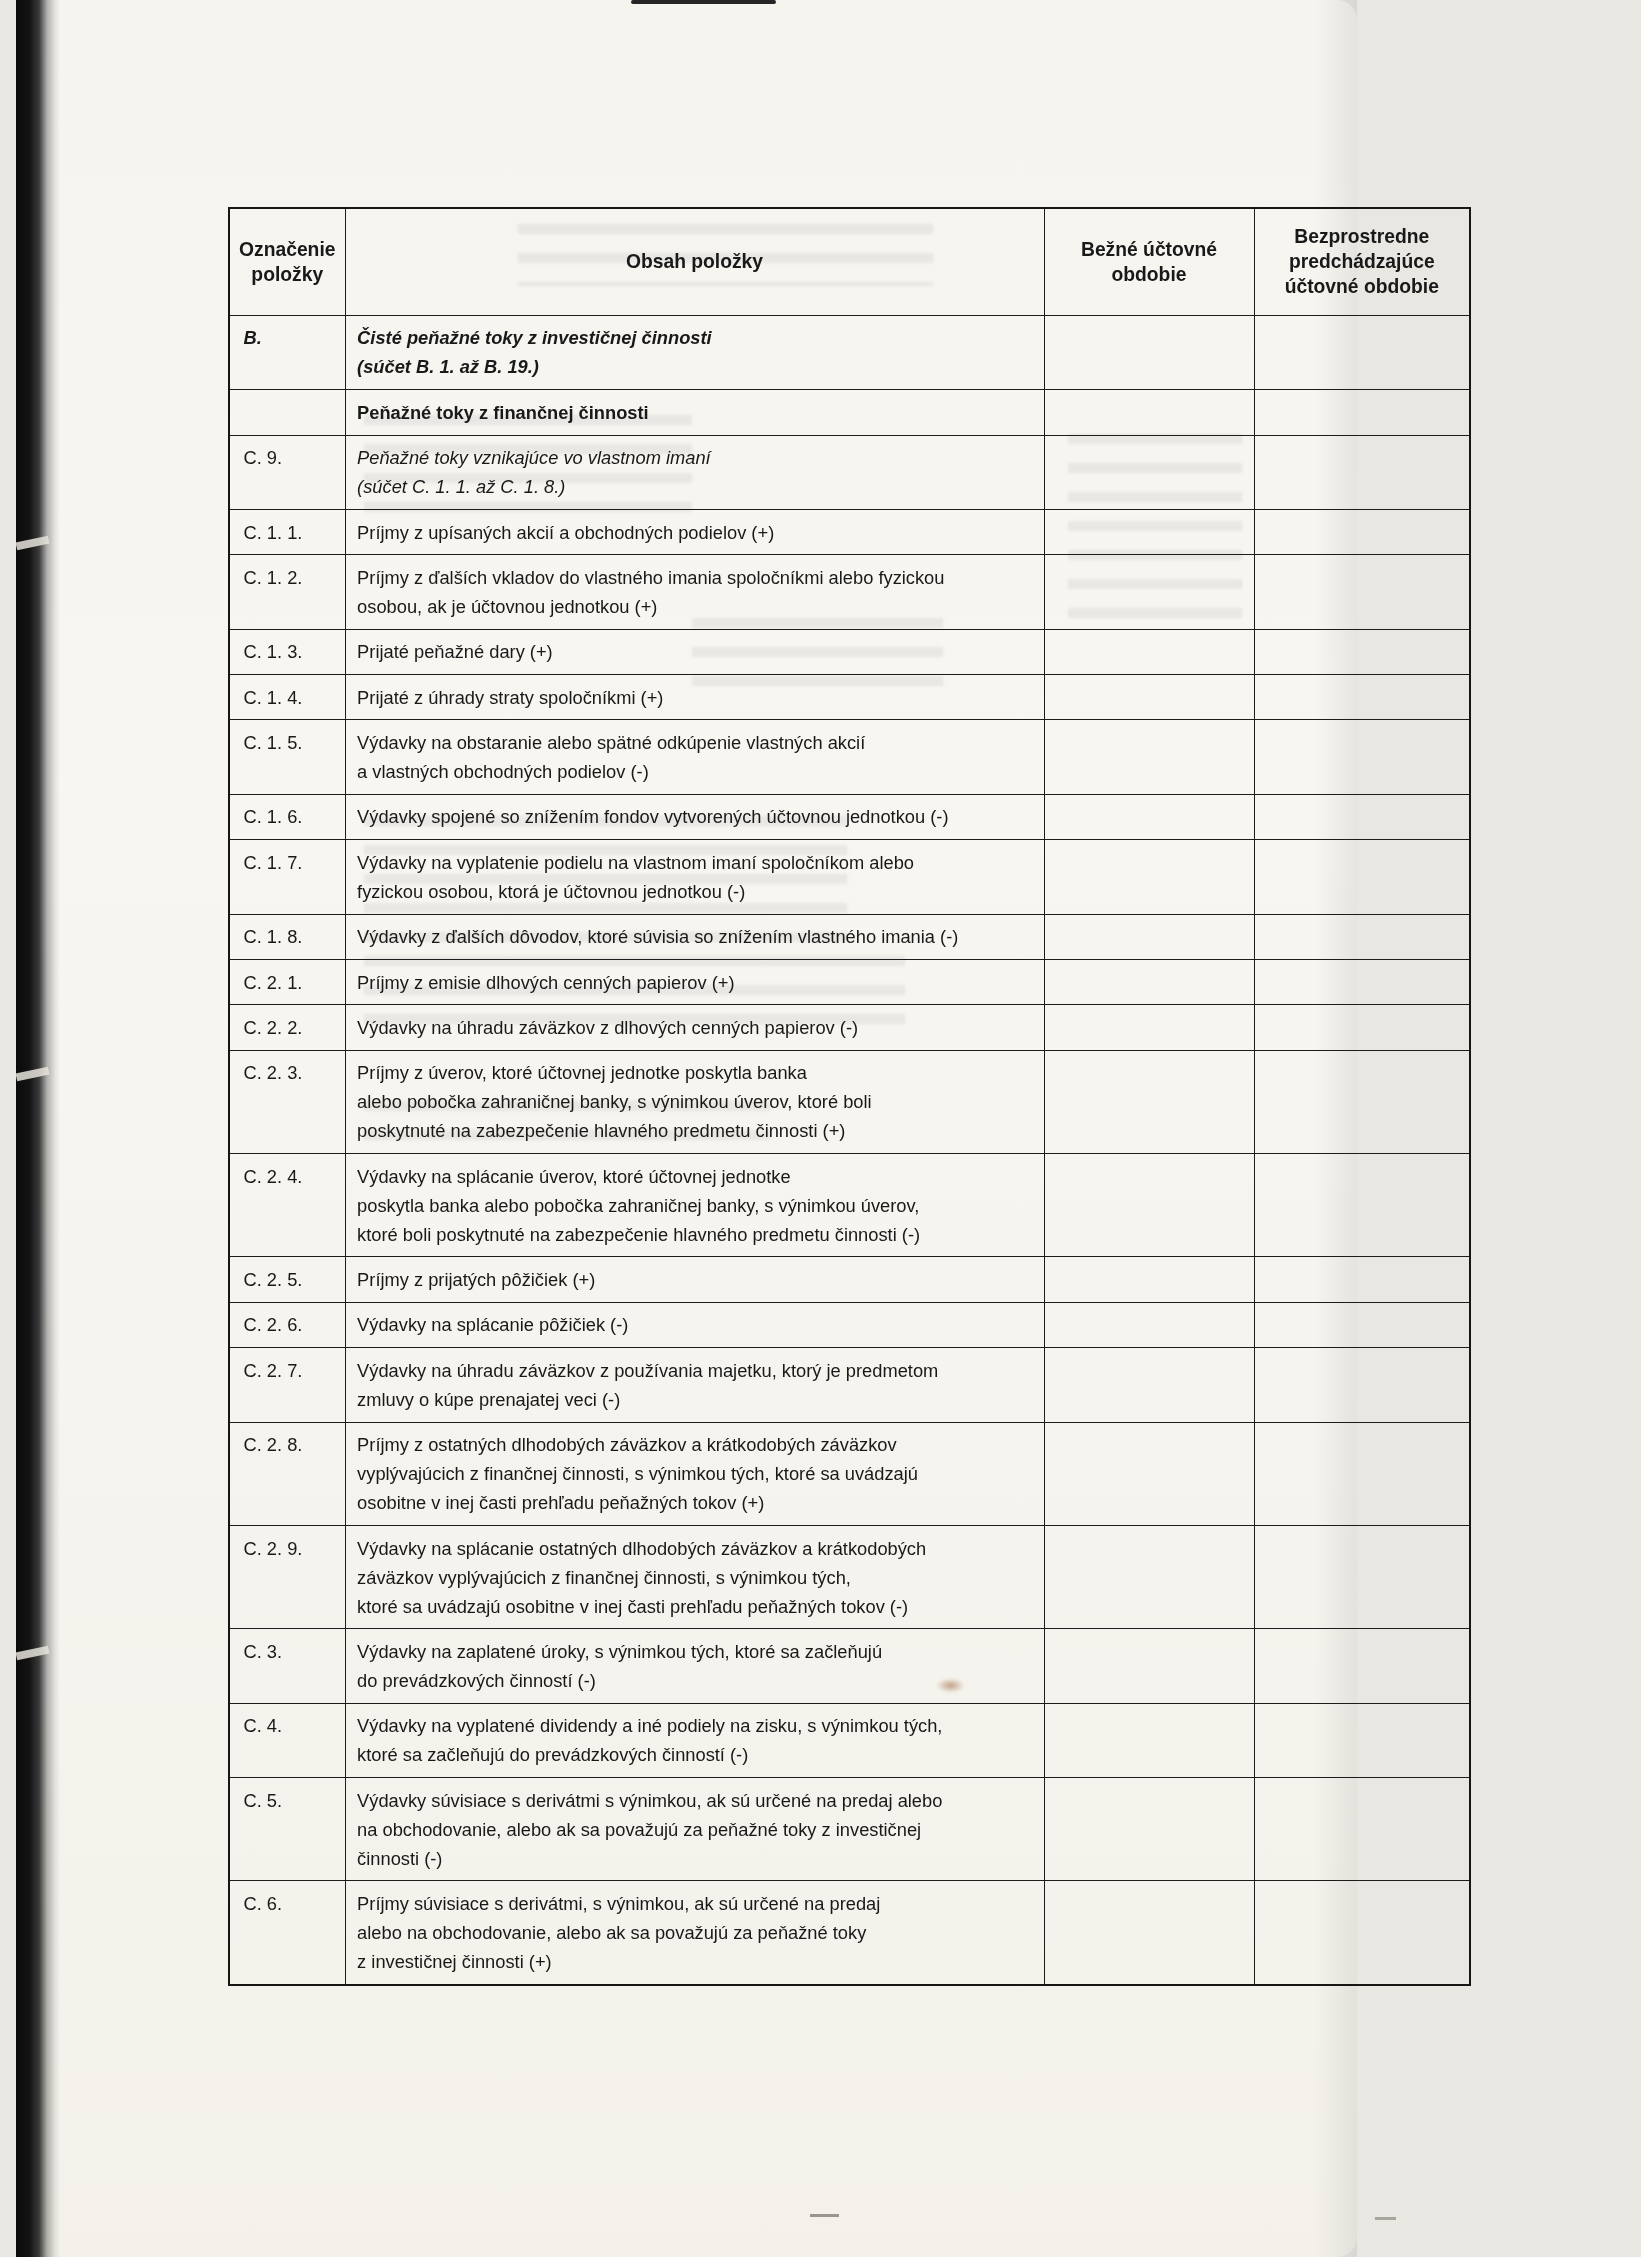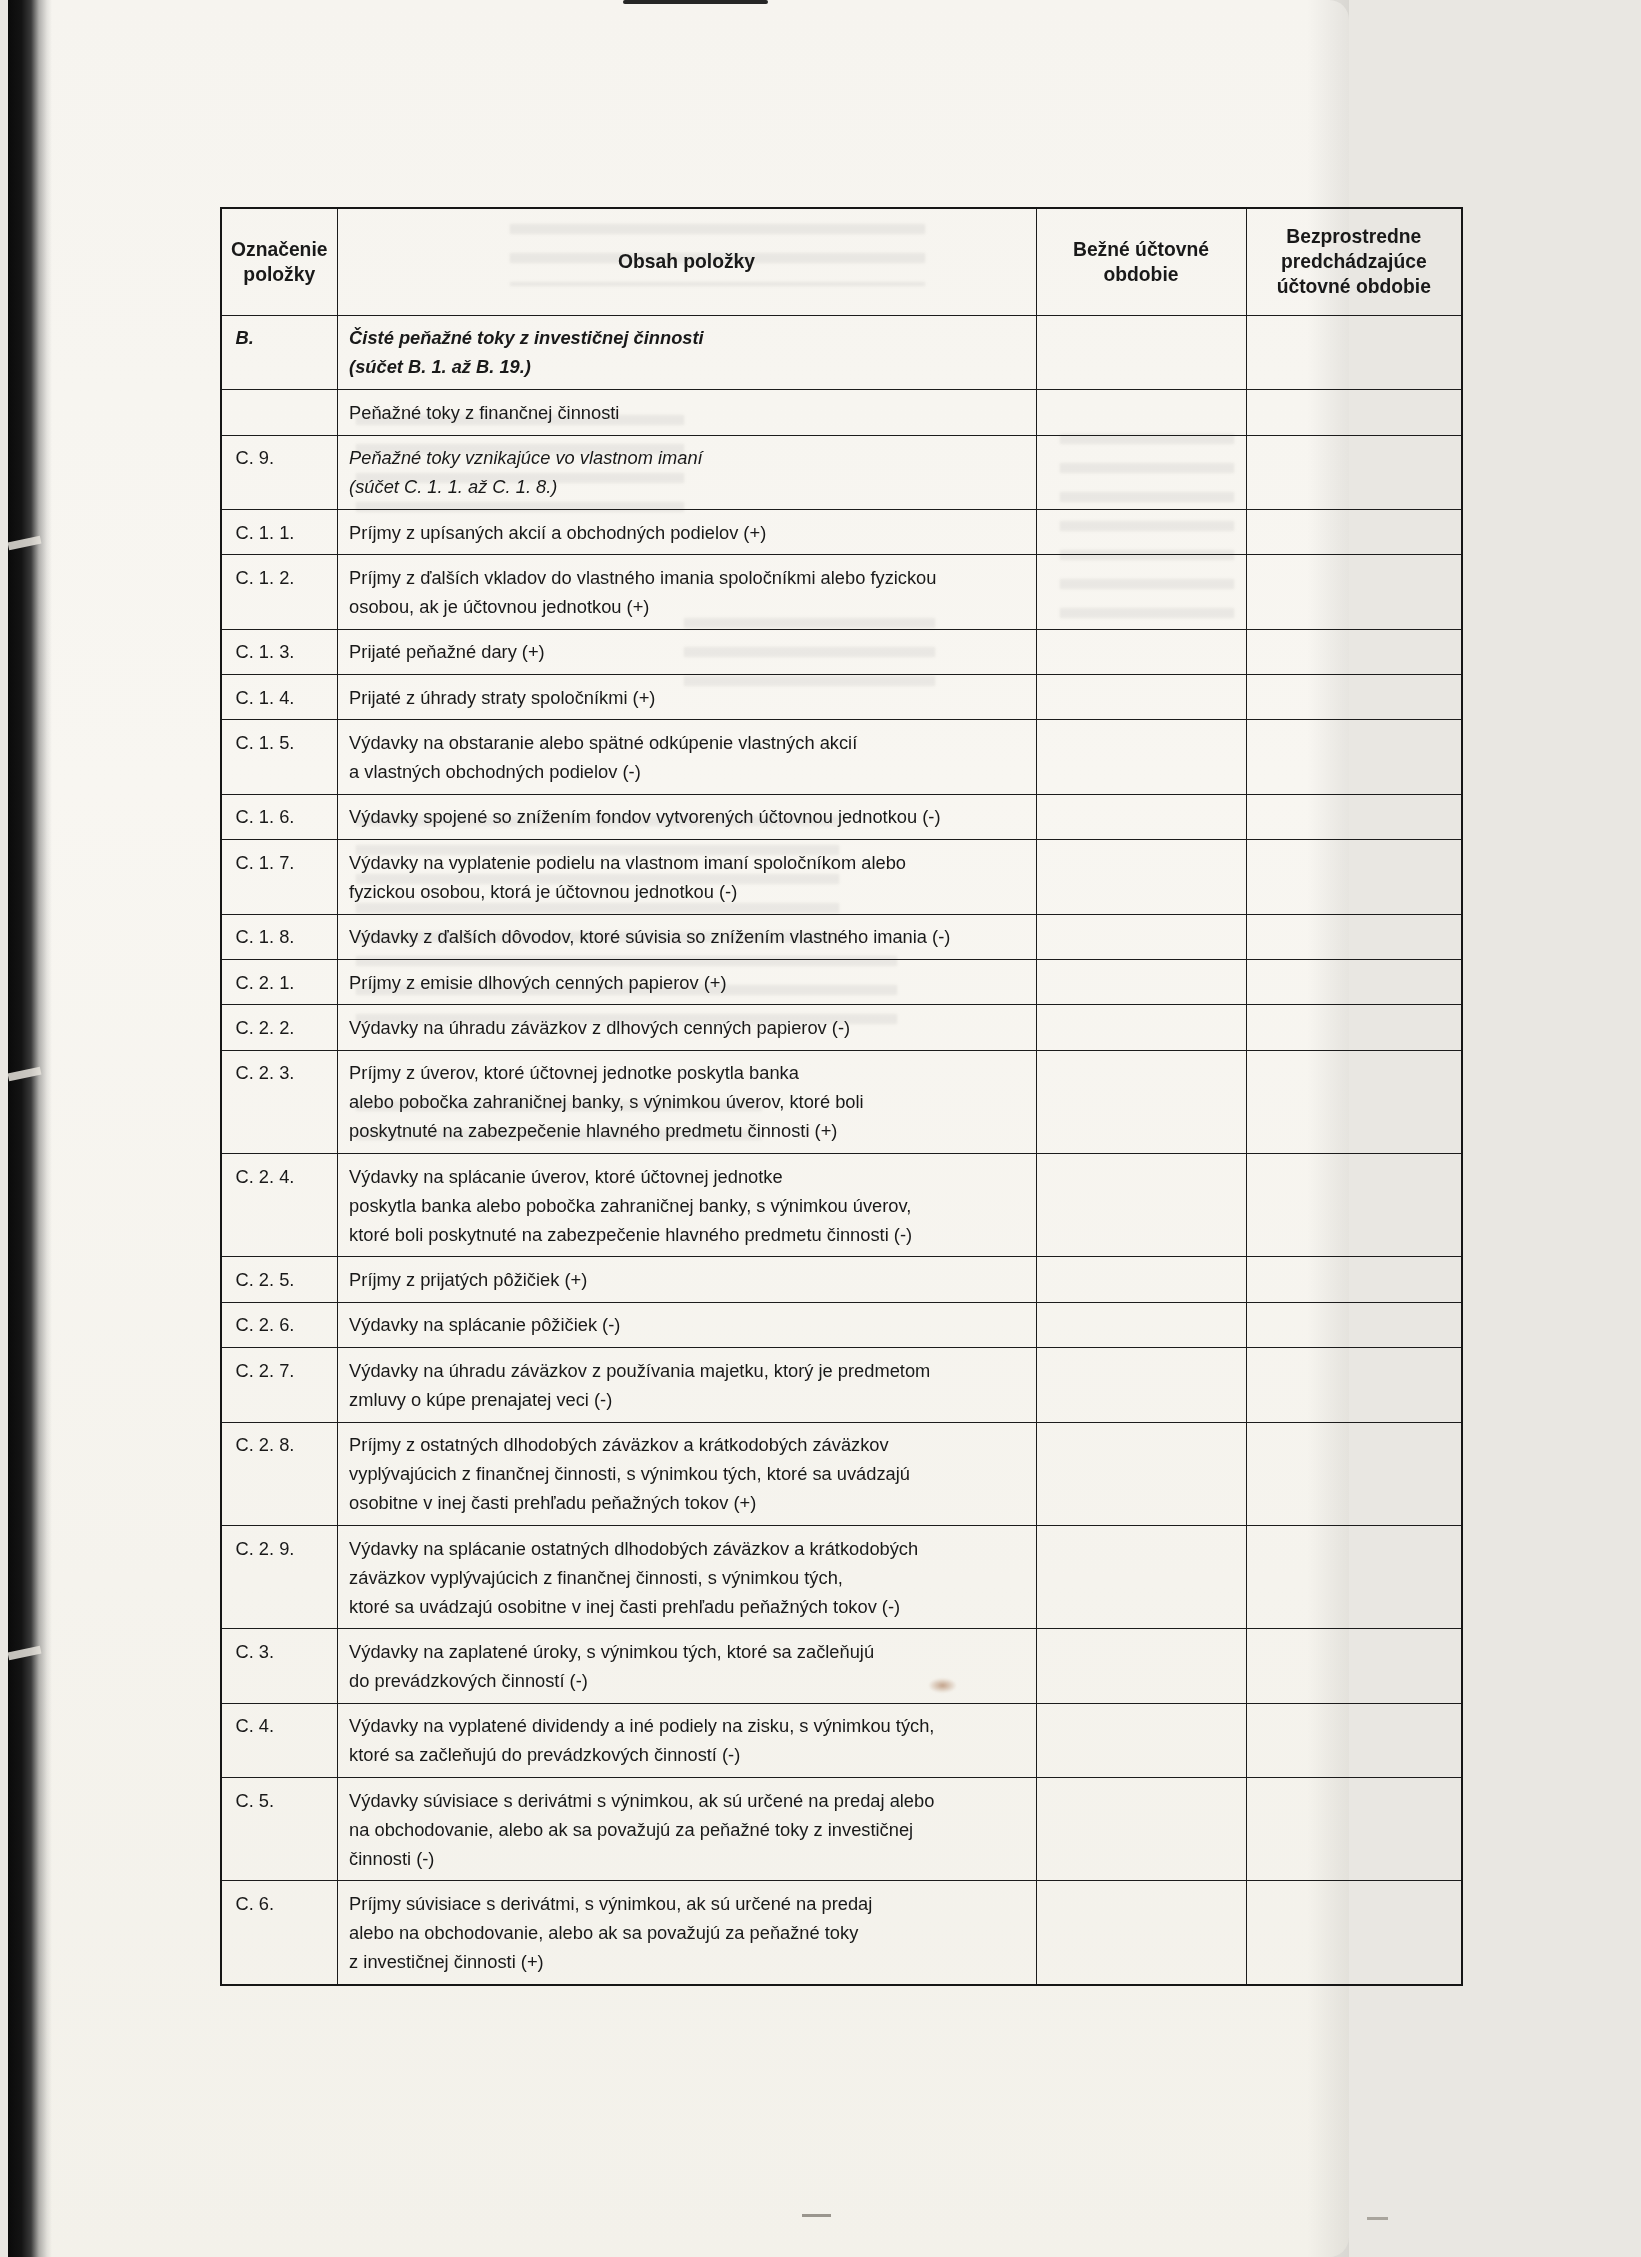--- a/index.html
+++ b/index.html
@@ -3,21 +3,21 @@
 <meta charset="utf-8">
 <style>
   html,body{margin:0;padding:0;}
   body{
     width:1641px;height:2257px;
     background:#e9e7e2;
     font-family:"Liberation Sans","DejaVu Sans",sans-serif;
     position:relative;overflow:hidden;
   }
   .scan-page{
-    position:absolute;left:8px;top:0;width:1341px;height:2257px;
+    position:absolute;left:16px;top:0;width:1341px;height:2257px;
     background:linear-gradient(180deg,#f6f4ef 0%,#f8f6f1 35%,#f5f3ed 70%,#f3f1ea 100%);
     border-radius:20px;
   }
   
   .left-strip{
     position:absolute;left:0;top:0;width:44px;height:100%;
     background:linear-gradient(90deg,#0a0a0a 0px,#141414 13.5px,#3a3a3a 23px,rgba(90,90,90,.45) 31px,rgba(120,120,120,.15) 39px,rgba(0,0,0,0) 44px);
   }
   .notch{position:absolute;left:0;width:33px;height:7.7px;background:#e6e3dc;opacity:.85;transform:rotate(-12deg);}
   .right-shade{position:absolute;right:0;top:0;width:42px;height:100%;
@@ -57,21 +57,21 @@
   }
   .form-table td{
     vertical-align:top;font-size:18.3px;line-height:29px;
     white-space:pre-line;
   }
   td.code{padding:7.7px 5.8px 7.7px 13.5px;}
   td.content{padding:7.7px 11.6px;}
   td.value{padding:7.7px 5.8px;}
   .bold-italic{font-weight:bold;font-style:italic;}
   .italic{font-style:italic;}
-  .bold{font-weight:normal;}
+  .bold{font-weight:bold;}
 </style>
 </head>
 <body>
 
 <div class="scan-page">
 
   <div class="left-strip"></div>
   <div class="notch" style="top:539px;"></div>
   <div class="notch" style="top:1070px;"></div>
   <div class="notch" style="top:1649px;"></div>

